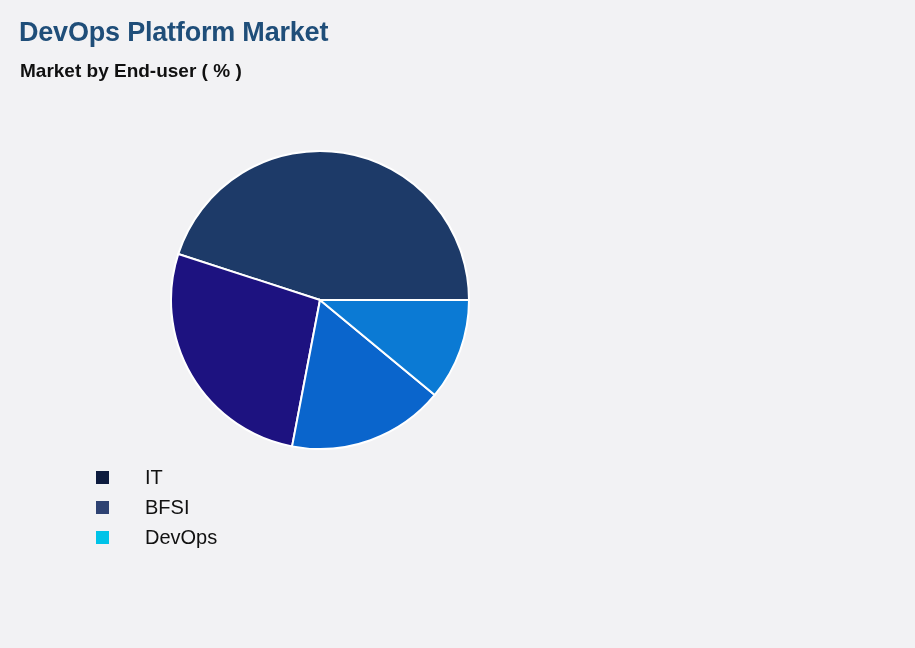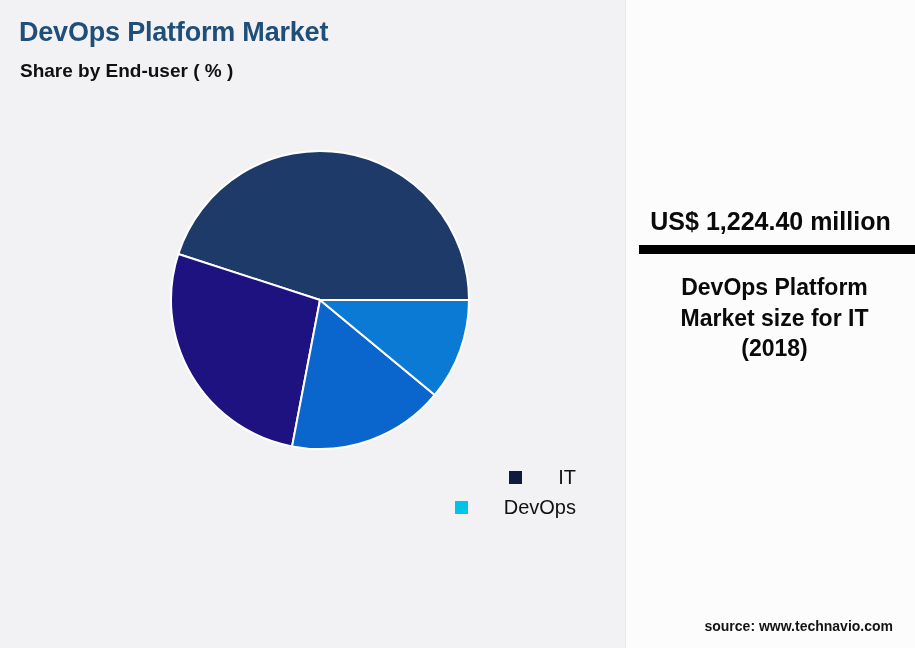--- a/index.html
+++ b/index.html
@@ -65,21 +65,20 @@
   #legend {
     position: absolute;
     left: 96px;
     top: 462px;
     width: 480px;
   }
   .legend-row {
     display: flex;
     align-items: center;
     height: 30px;
-    justify-content: flex-end;
   }
   .legend-swatch {
     width: 13px;
     height: 13px;
     flex: 0 0 13px;
   }
   .legend-label {
     margin-left: 36px;
     font-size: 20px;
     color: #111111;
@@ -141,21 +140,21 @@
 </style>
 </head>
 <body>
 
 <div id="figure">
 
   <div id="left-panel">
 
     <div id="chart-title">DevOps Platform Market</div>
 
-    <div id="chart-subtitle">Share by End-user ( % )</div>
+    <div id="chart-subtitle">Market by End-user ( % )</div>
 
     <div id="pie-wrap">
       <svg id="pie-svg" viewBox="0 0 300 300">
         <g id="pie-slices">
             <path d="M 150 150 L 299.00 150.00 A 149 149 0 0 0 8.29 103.96 Z" fill="#1d3a68" stroke="#ffffff" stroke-width="2">
               <title>IT 45%</title>
             </path>
             <path d="M 150 150 L 8.29 103.96 A 149 149 0 0 0 122.08 296.36 Z" fill="#1d1280" stroke="#ffffff" stroke-width="2">
               <title>BFSI 27%</title>
             </path>
@@ -168,32 +167,25 @@
           </g>
       </svg>
     </div>
 
     <div id="legend">
       <div class="legend-row">
         <span class="legend-swatch" style="background: rgb(13, 27, 62);"></span>
         <span class="legend-label">IT</span>
       </div>
       <div class="legend-row">
+        <span class="legend-swatch" style="background: rgb(46, 66, 114);"></span>
+        <span class="legend-label">BFSI</span>
+      </div>
+      <div class="legend-row">
         <span class="legend-swatch" style="background: rgb(0, 195, 232);"></span>
         <span class="legend-label">DevOps</span>
       </div>
     </div>
 
   </div>
 
-  <div id="right-panel">
-
-    <div id="kpi-value">US$ 1,224.40 million</div>
-
-    <div id="kpi-rule"></div>
-
-    <div id="kpi-caption">DevOps Platform Market size for IT (2018)</div>
-
-    <div id="source-note">source: www.technavio.com</div>
-
-  </div>
 
 </div>
 
 </body></html>

